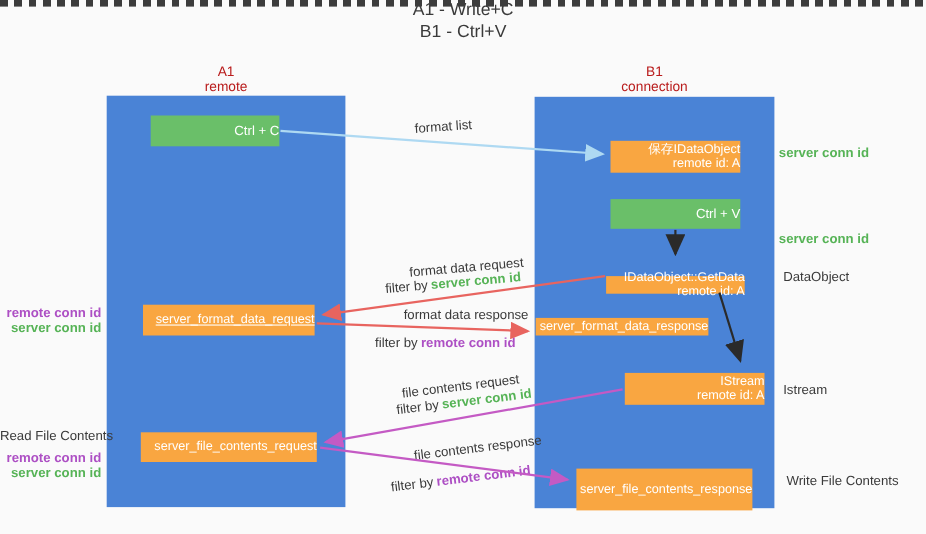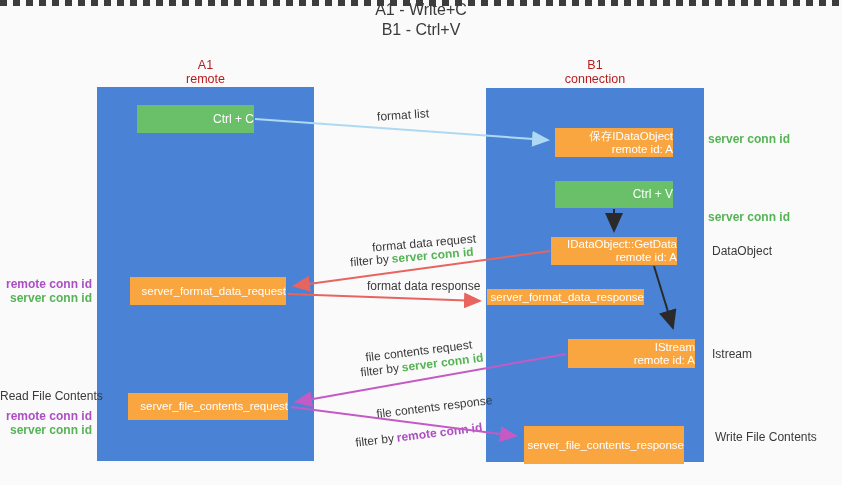--- a/index.html
+++ b/index.html
@@ -62,26 +62,26 @@
 
   <div class="box orange" style="left:555px;top:128px;width:118px;height:29px;">
     <div>保存IDataObject</div>
     <div>remote id: A</div>
   </div>
 
   <div class="box green" style="left:555px;top:181px;width:118px;height:27px;font-size:12px;">
     <div>Ctrl + V</div>
   </div>
 
-  <div class="box orange" style="left:551px;top:237px;width:126px;height:28px;">
+  <div class="box orange" style="left:551px;top:251px;width:126px;height:16px;">
     <div>IDataObject::GetData</div>
     <div>remote id: A</div>
   </div>
 
-  <div class="box orange" style="left:130px;top:277px;width:156px;height:28px;">
+  <div class="box orange" style="left:130px;top:277px;width:156px;height:28px;text-decoration:underline;">
     <div>server_format_data_request</div>
   </div>
 
   <div class="box orange" style="left:487px;top:289px;width:157px;height:16px;">
     <div>server_format_data_response</div>
   </div>
 
   <div class="box orange" style="left:568px;top:339px;width:127px;height:29px;">
     <div>IStream</div>
     <div>remote id: A</div>
@@ -96,20 +96,23 @@
   </div>
 
   <div class="lbl rot4" style="left:377px;top:108px;">format list</div>
 
   <div class="lbl rot5" style="left:372px;top:236px;">format data request</div>
   <div class="lbl rot5" style="left:350px;top:250px;">
     <span>filter by</span><span class="g">server conn id</span>
   </div>
 
   <div class="lbl" style="left:367px;top:279px;">format data response</div>
+  <div class="lbl" style="left:341px;top:304px;">
+    <span>filter by</span><span class="p">remote conn id</span>
+  </div>
 
   <div class="lbl rot7" style="left:365px;top:344px;">file contents request</div>
   <div class="lbl rot7" style="left:360px;top:358px;">
     <span>filter by</span><span class="g">server conn id</span>
   </div>
 
   <div class="lbl rot7" style="left:376px;top:400px;">file contents response</div>
   <div class="lbl rot7" style="left:355px;top:428px;">
     <span>filter by</span><span class="p">remote conn id</span>
   </div>

